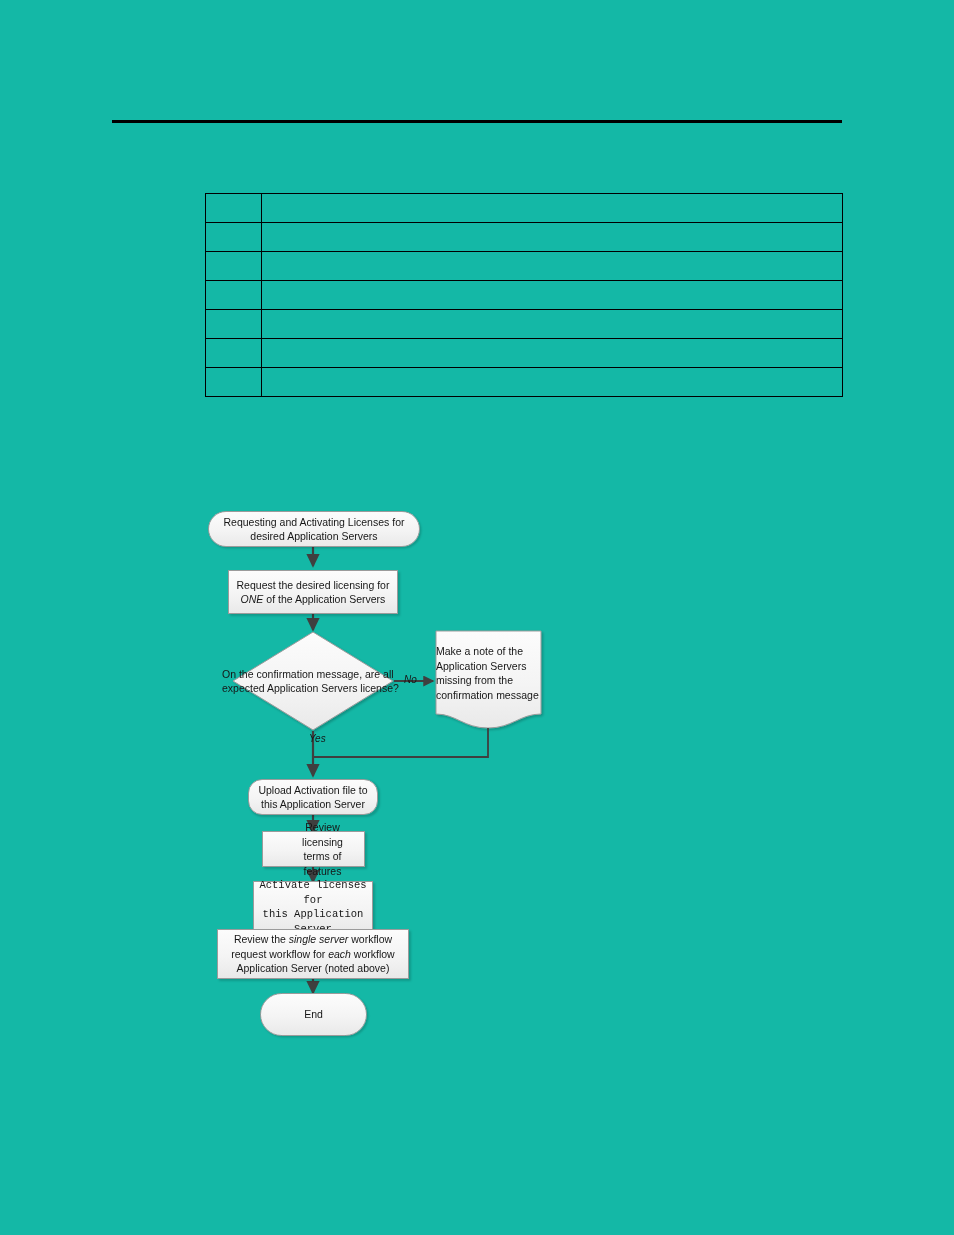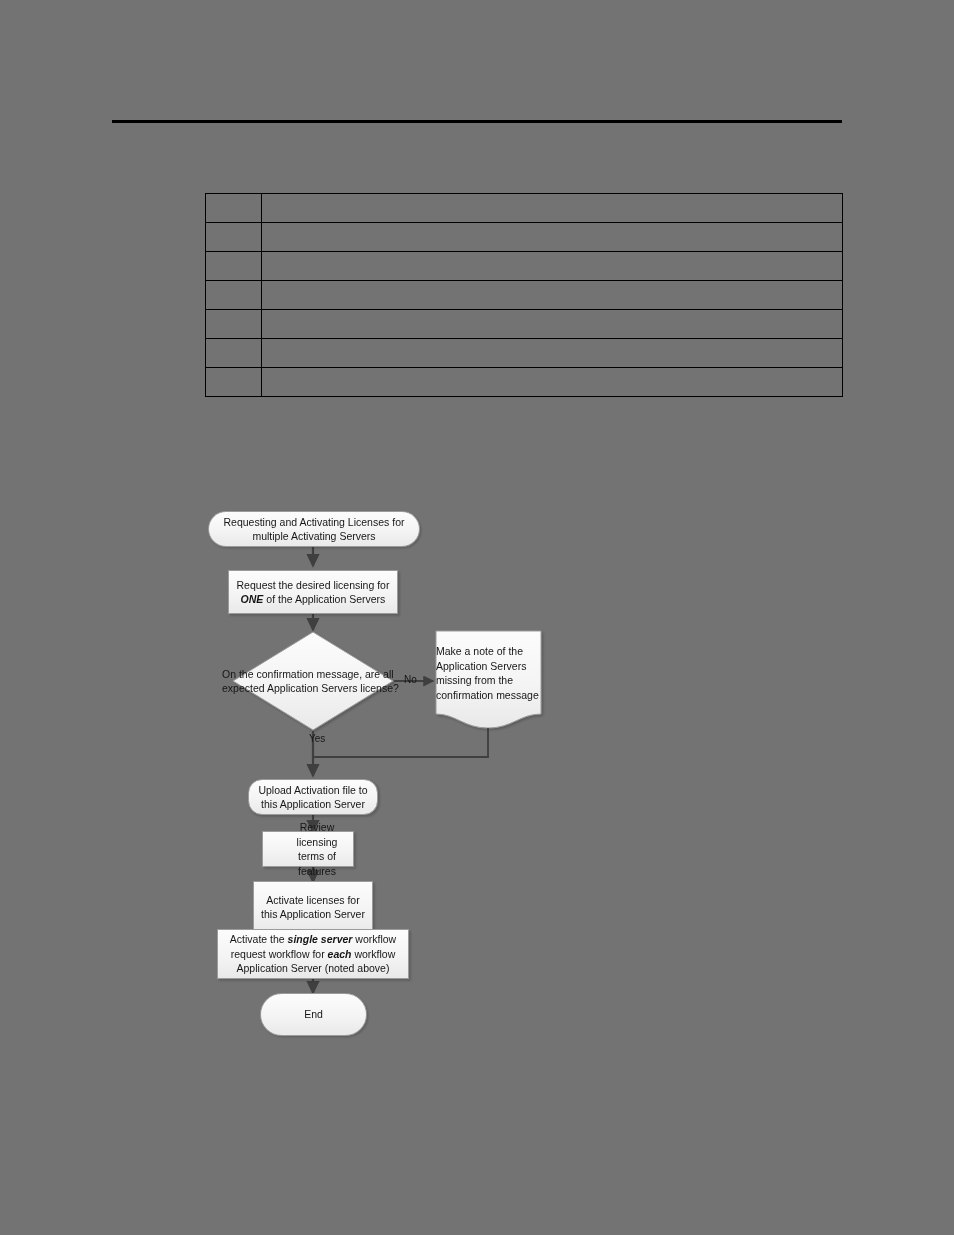--- a/index.html
+++ b/index.html
@@ -8,21 +8,21 @@
     background: #ffffff;
   }
   body {
     font-family: "Liberation Sans", sans-serif;
     color: #1a1a1a;
   }
   #page {
     position: relative;
     width: 954px;
     height: 1235px;
-    background: #737373;
+    background: #14b8a6;
     overflow: hidden;
   }
 
   
   #header-rule {
     position: absolute;
     left: 112px;
     top: 120px;
     width: 730px;
     height: 3px;
@@ -66,21 +66,21 @@
     text-align: center;
     font-size: 10.5px;
     line-height: 14.5px;
     color: #161616;
     background: linear-gradient(to bottom, #fcfcfc 0%, #f4f4f4 55%, #e9e9e9 100%);
     border: 1px solid #9b9b9b;
     box-shadow: 1.5px 1.5px 2px rgba(0,0,0,0.16);
     padding: 2px 5px;
   }
   .node .txt { display: block; }
-  .node b { font-weight: bold; font-style: italic; text-align: center; }
+  .node b { font-weight: normal; font-style: italic; text-align: center; }
 
   .terminator {
     border-radius: 22px;
   }
 
   
   .shape-label {
     position: absolute;
     display: flex;
     align-items: center;
@@ -90,20 +90,21 @@
     color: #161616;
     pointer-events: none;
   }
 
   .edge-label {
     position: absolute;
     font-size: 10px;
     line-height: 12px;
     color: #161616;
     background: transparent;
+    font-style: italic;
   }
 
   svg.deco { position: absolute; left: 0; top: 0; overflow: visible; }
 </style>
 </head>
 <body>
 
 <div id="page">
 
   <div id="header-rule"></div>
@@ -179,21 +180,21 @@
       <line x1="313" y1="866" x2="313" y2="882" stroke="#3f3f3f" stroke-width="2.2" marker-end="url(#arrowhead)"></line>
 
       <line x1="313" y1="916" x2="313" y2="929" stroke="#3f3f3f" stroke-width="2.2" marker-end="url(#arrowhead)"></line>
 
       <line x1="313" y1="978" x2="313" y2="993" stroke="#3f3f3f" stroke-width="2.2" marker-end="url(#arrowhead)"></line>
     </svg>
 
     <div class="node terminator" style="left:208px; top:511px; width:212px; height:36px;">
       <span>
         <span class="txt">Requesting and Activating Licenses for</span>
-        <span class="txt">multiple Activating Servers</span>
+        <span class="txt">desired Application Servers</span>
       </span>
     </div>
 
     <div class="node" style="left:228px; top:570px; width:170px; height:44px;">
       <span>
         <span class="txt">Request the desired licensing for</span>
         <span class="txt"><b>ONE</b><span> of the Application Servers</span></span>
       </span>
     </div>
 
@@ -220,37 +221,37 @@
     <div class="edge-label" style="left:404px; top:674px;">No</div>
     <div class="edge-label" style="left:301px; top:733px;margin-left:8px;">Yes</div>
 
     <div class="node" style="left:248px; top:779px; width:130px; height:36px;border-radius:14px;">
       <span>
         <span class="txt">Upload Activation file to</span>
         <span class="txt">this Application Server</span>
       </span>
     </div>
 
-    <div class="node" style="left:262px; top:831px; width:92px; height:36px;padding-left:23px;">
+    <div class="node" style="left:262px; top:831px; width:103px; height:36px;padding-left:23px;">
       <span>
         <span class="txt">Review licensing</span>
         <span class="txt">terms of features</span>
       </span>
     </div>
 
-    <div class="node" style="left:253px; top:881px; width:120px; height:52px;">
+    <div class="node" style="left:253px; top:881px; width:120px; height:52px;font-family:Liberation Mono, monospace;">
       <span>
         <span class="txt">Activate licenses for</span>
         <span class="txt">this Application Server</span>
       </span>
     </div>
 
     <div class="node" style="left:217px; top:929px; width:192px; height:50px;">
       <span>
-        <span class="txt"><span>Activate the </span><b>single server</b><span> workflow</span></span>
+        <span class="txt"><span>Review the </span><b>single server</b><span> workflow</span></span>
         <span class="txt"><span>request workflow for </span><b>each</b><span> workflow</span></span>
         <span class="txt">Application Server (noted above)</span>
       </span>
     </div>
 
     <div class="node terminator" style="left:260px; top:993px; width:107px; height:43px;">
       <span class="txt">End</span>
     </div>
 
   </div>

